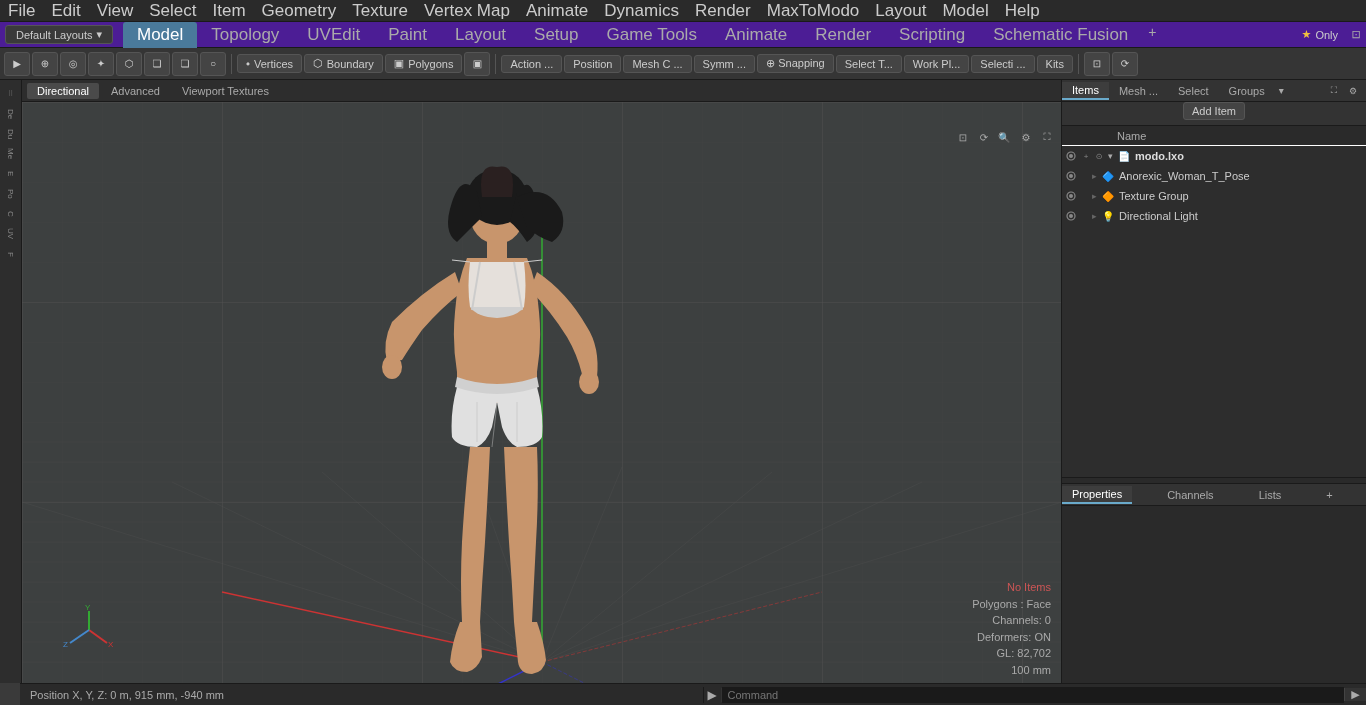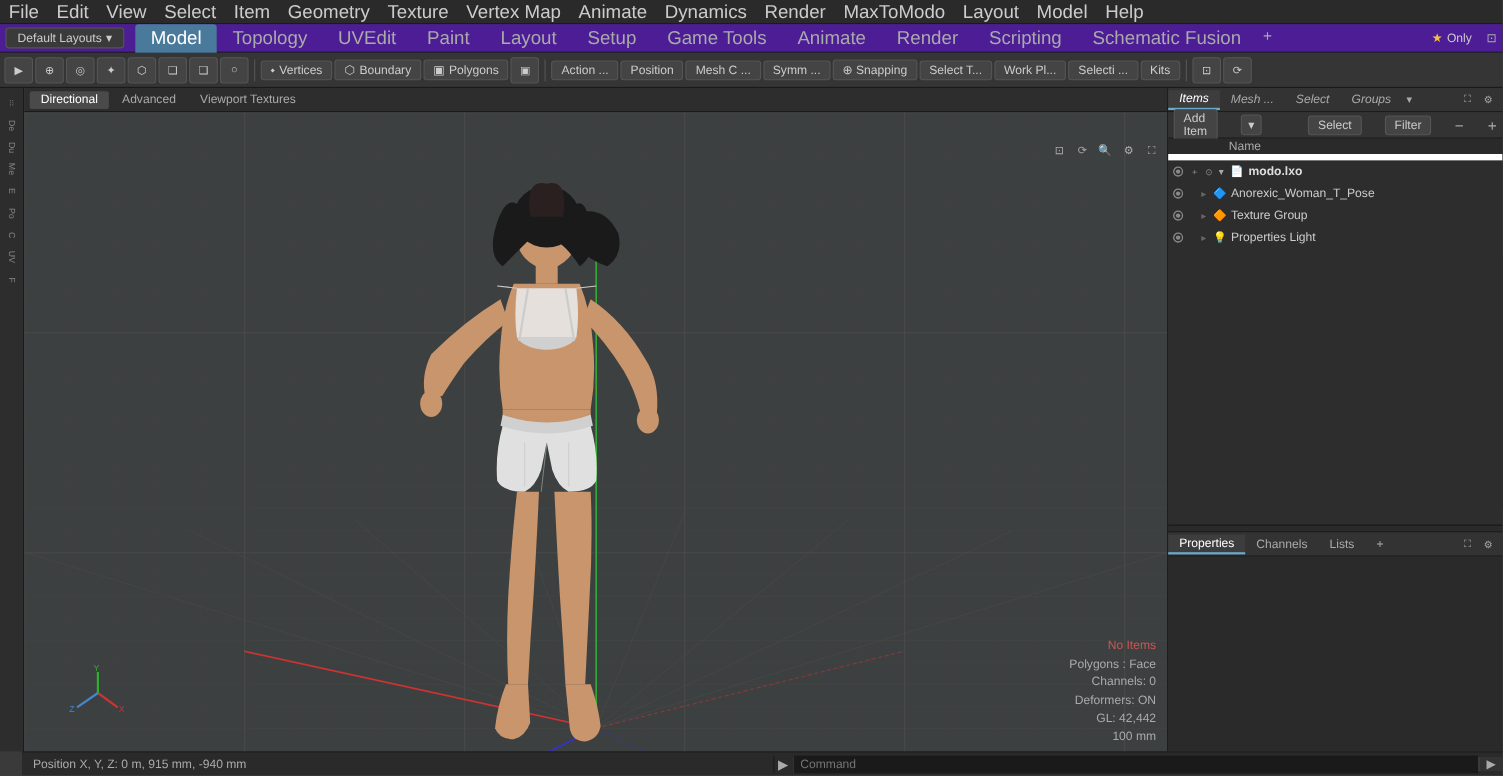--- a/index.html
+++ b/index.html
@@ -48,56 +48,56 @@
     #viewport-info .no-items { color: #cc5555; }
 
     
     #axes { position: absolute; bottom: 25px; left: 40px; width: 55px; height: 55px; }
 
     
     #right-panel { width: 305px; background: #2d2d2d; border-left: 1px solid #1a1a1a; display: flex; flex-direction: column; }
 
     
     #items-header { display: flex; align-items: center; height: 22px; background: #333; border-bottom: 1px solid #1a1a1a; }
-    .panel-tab { padding: 2px 10px; cursor: pointer; font-size: 11px; color: #aaa; font-style: italic; }
+    .panel-tab { padding: 2px 10px; cursor: pointer; font-size: 11px; color: #aaa; }
     .panel-tab.active { color: #fff; background: #3d3d3d; border-bottom: 2px solid #6aaacb; }
     .panel-tab-dropdown { color: #aaa; padding: 2px 4px; cursor: pointer; font-size: 10px; }
     .panel-right-controls { margin-left: auto; display: flex; align-items: center; gap: 3px; padding-right: 5px; }
     .panel-ctrl-btn { width: 16px; height: 16px; display: flex; align-items: center; justify-content: center; cursor: pointer; color: #aaa; font-size: 9px; }
 
     
-    #items-toolbar { display: flex; align-items: center; height: 24px; background: #333; border-bottom: 1px solid #1a1a1a; padding: 0 5px; gap: 21px; }
+    #items-toolbar { display: flex; align-items: center; height: 24px; background: #333; border-bottom: 1px solid #1a1a1a; padding: 0 5px; gap: 21px; flex-direction: column; }
     .items-toolbar-btn { padding: 2px 8px; background: #444; border: 1px solid #555; border-radius: 3px; cursor: pointer; color: #ccc; font-size: 11px; }
     .items-select-dropdown { display: flex; align-items: center; padding: 2px 6px; background: #444; border: 1px solid #555; border-radius: 3px; cursor: pointer; color: #ccc; font-size: 11px; gap: 3px; }
     .items-filter-btn { padding: 2px 8px; background: #444; border: 1px solid #555; border-radius: 3px; cursor: pointer; color: #ccc; font-size: 11px; }
     .items-minus-btn { width: 18px; height: 18px; display: flex; align-items: center; justify-content: center; cursor: pointer; color: #aaa; font-size: 14px; }
     .items-plus-btn { width: 18px; height: 18px; display: flex; align-items: center; justify-content: center; cursor: pointer; color: #aaa; font-size: 14px; }
 
     
-    #items-col-header { display: flex; align-items: center; height: 20px; background: #2a2a2a; border-bottom: 6px solid #ffffff; padding: 0 5px; }
+    #items-col-header { display: flex; align-items: center; height: 20px; background: #2a2a2a; border-bottom: 1px solid #ffffff; padding: 0 5px; }
     .col-eye { width: 15px; }
     .col-icons { width: 35px; }
     .col-name { flex: 1; color: #aaa; font-size: 11px; }
 
     
     #items-list { flex: 1; overflow-y: auto; background: #2d2d2d; }
     .item-row { display: flex; align-items: center; height: 20px; padding: 0 2px; cursor: pointer; }
     .item-eye { width: 14px; height: 14px; display: flex; align-items: center; justify-content: center; color: #888; font-size: 9px; cursor: pointer; }
     .item-indent { display: flex; align-items: center; }
     .item-icon { width: 14px; height: 14px; display: flex; align-items: center; justify-content: center; font-size: 10px; margin-right: 3px; }
     .item-label { font-size: 11px; color: #ccc; }
     .item-label.root { color: #ddd; font-weight: bold; }
     .item-expand { width: 10px; color: #aaa; font-size: 9px; }
 
     
     .item-vis-col { width: 14px; margin-right: 2px; }
 
     
     #properties-panel { height: 200px; border-top: 1px solid #1a1a1a; display: flex; flex-direction: column; }
-    #props-header { display: flex; align-items: center; height: 22px; background: #333; border-bottom: 1px solid #1a1a1a; }
+    #props-header { display: flex; align-items: center; height: 22px; background: #333; border-bottom: 1px solid #1a1a1a; gap: 25px; }
     .props-tab { padding: 2px 10px; cursor: pointer; font-size: 11px; color: #aaa; }
     .props-tab.active { color: #fff; background: #3d3d3d; border-bottom: 2px solid #6aaacb; }
     .props-right { margin-left: auto; display: flex; align-items: center; gap: 3px; padding-right: 5px; }
     #props-content { flex: 1; background: #2a2a2a; }
 
     
     #bottom-bar { display: flex; align-items: center; height: 22px; background: #2a2a2a; border-top: 1px solid #1a1a1a; margin-left: 20px; }
     #position-display { padding: 0 10px; color: #aaa; font-size: 11px; flex: 1; }
     #command-area { display: flex; align-items: center; flex: 1; border-left: 1px solid #1a1a1a; }
     #command-arrow { width: 18px; display: flex; align-items: center; justify-content: center; color: #aaa; font-size: 12px; border-right: 1px solid #333; height: 100%; cursor: pointer; }
@@ -347,21 +347,21 @@
           <line x1="27" y1="27" x2="8" y2="40" stroke="#4488cc" stroke-width="2"></line>
           <text x="1" y="44" fill="#4488cc" font-size="8">Z</text>
         </svg>
       </div>
 
       <div id="viewport-info">
         <div class="no-items">No Items</div>
         <div>Polygons : Face</div>
         <div>Channels: 0</div>
         <div>Deformers: ON</div>
-        <div>GL: 42,442</div>
+        <div>GL: 82,702</div>
         <div>100 mm</div>
       </div>
     </div>
   </div>
 
   <div id="right-panel">
 
     <div id="items-header">
       <div class="panel-tab active">Items</div>
       <div class="panel-tab">Mesh ...</div>
@@ -451,21 +451,21 @@
           <div class="item-eye">
             <svg width="10" height="10" xmlns="http://www.w3.org/2000/svg">
               <circle cx="5" cy="5" r="4" fill="none" stroke="#888" stroke-width="1.2"></circle>
               <circle cx="5" cy="5" r="2" fill="#888"></circle>
             </svg>
           </div>
         </div>
         <div class="item-indent" style="margin-left:12px;">
           <div class="item-expand" style="color:#666;">▸</div>
           <div class="item-icon" style="color:#ee8;">💡</div>
-          <div class="item-label">Properties Light</div>
+          <div class="item-label">Directional Light</div>
         </div>
       </div>
     </div>
 
     <div style="height:6px; background:#2a2a2a; border-top:1px solid #1a1a1a;"></div>
 
     <div id="properties-panel">
       <div id="props-header">
         <div class="props-tab active">Properties</div>
         <div class="props-tab">Channels</div>

